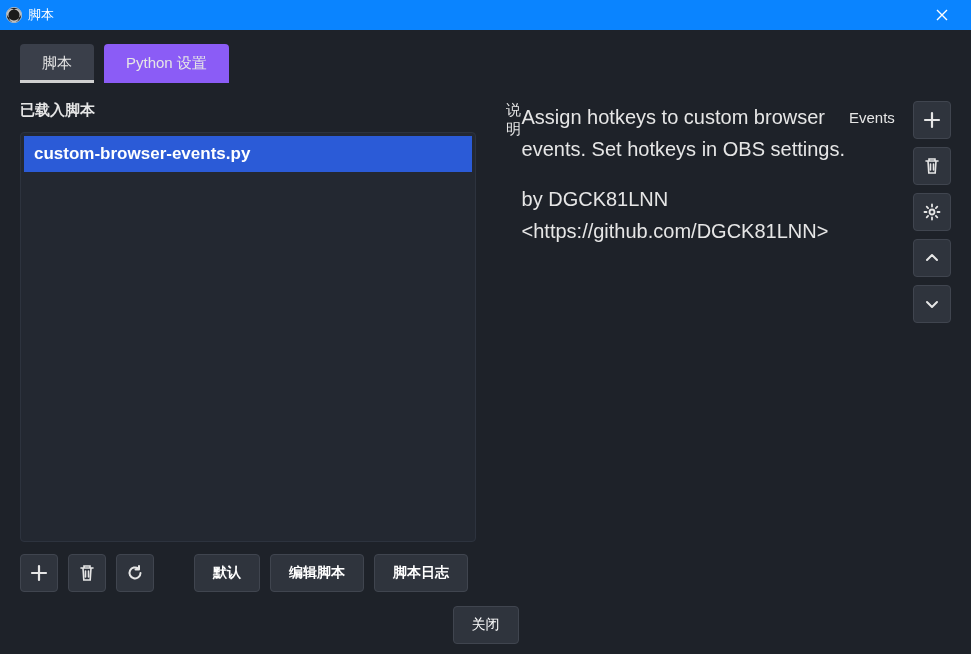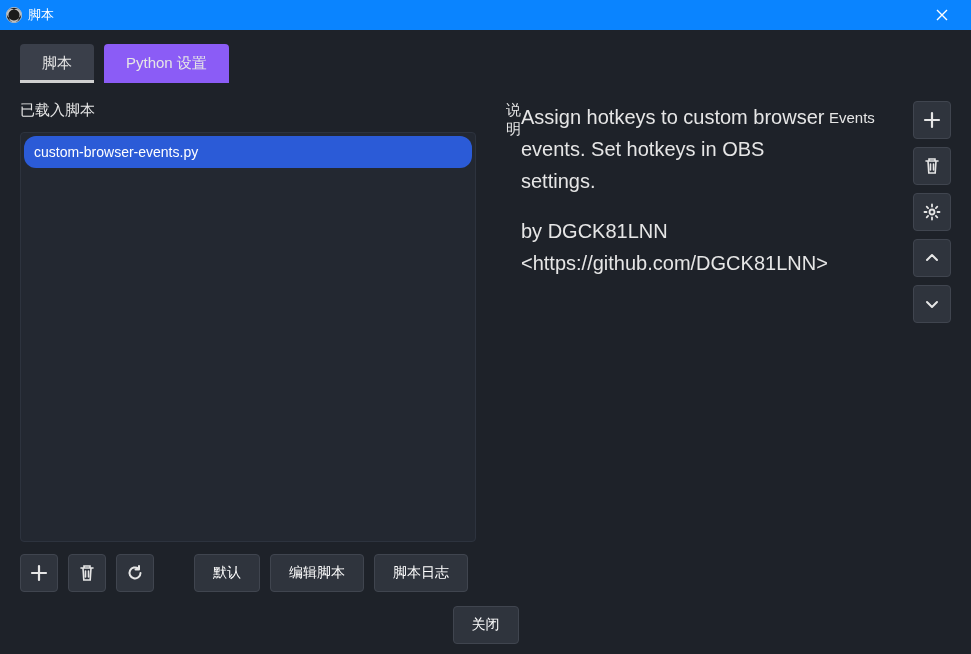--- a/index.html
+++ b/index.html
@@ -60,39 +60,40 @@
 }
 .panels {
   display: flex;
   gap: 30px;
   flex: 1;
 }
 .leftpanel {
   width: 456px;
   display: flex;
   flex-direction: column;
+  font-weight: bold;
 }
 .section-label {
   font-size: 15px;
   margin-bottom: 12px;
   color: #e6e6e6;
 }
 .script-list {
   flex: 1;
   background: #232831;
   border: 1px solid #2d333e;
   border-radius: 4px;
   overflow-y: auto;
   padding: 3px;
 }
 .script-item {
   padding: 8px 10px;
-  font-size: 14px;
-  cursor: pointer;
-  border-radius: 12px;
+  font-size: 17px;
+  cursor: pointer;
+  border-radius: 0;
 }
 .script-item.selected {
   background: #2b5bd7;
   color: #fff;
 }
 .left-toolbar {
   display: flex;
   align-items: center;
   gap: 10px;
   margin-top: 12px;
@@ -124,21 +125,21 @@
   flex-direction: row;
 }
 .description {
   font-size: 20px;
   line-height: 1.6;
   margin-bottom: 30px;
 }
 .description p { margin-bottom: 18px; }
 .events-row {
   display: flex;
-  gap: 28px;
+  gap: 8px;
   align-items: flex-start;
 }
 .events-label {
   width: 56px;
   font-size: 15px;
   padding-top: 8px;
 }
 .events-list {
   flex: 1;
   background: #232831;

